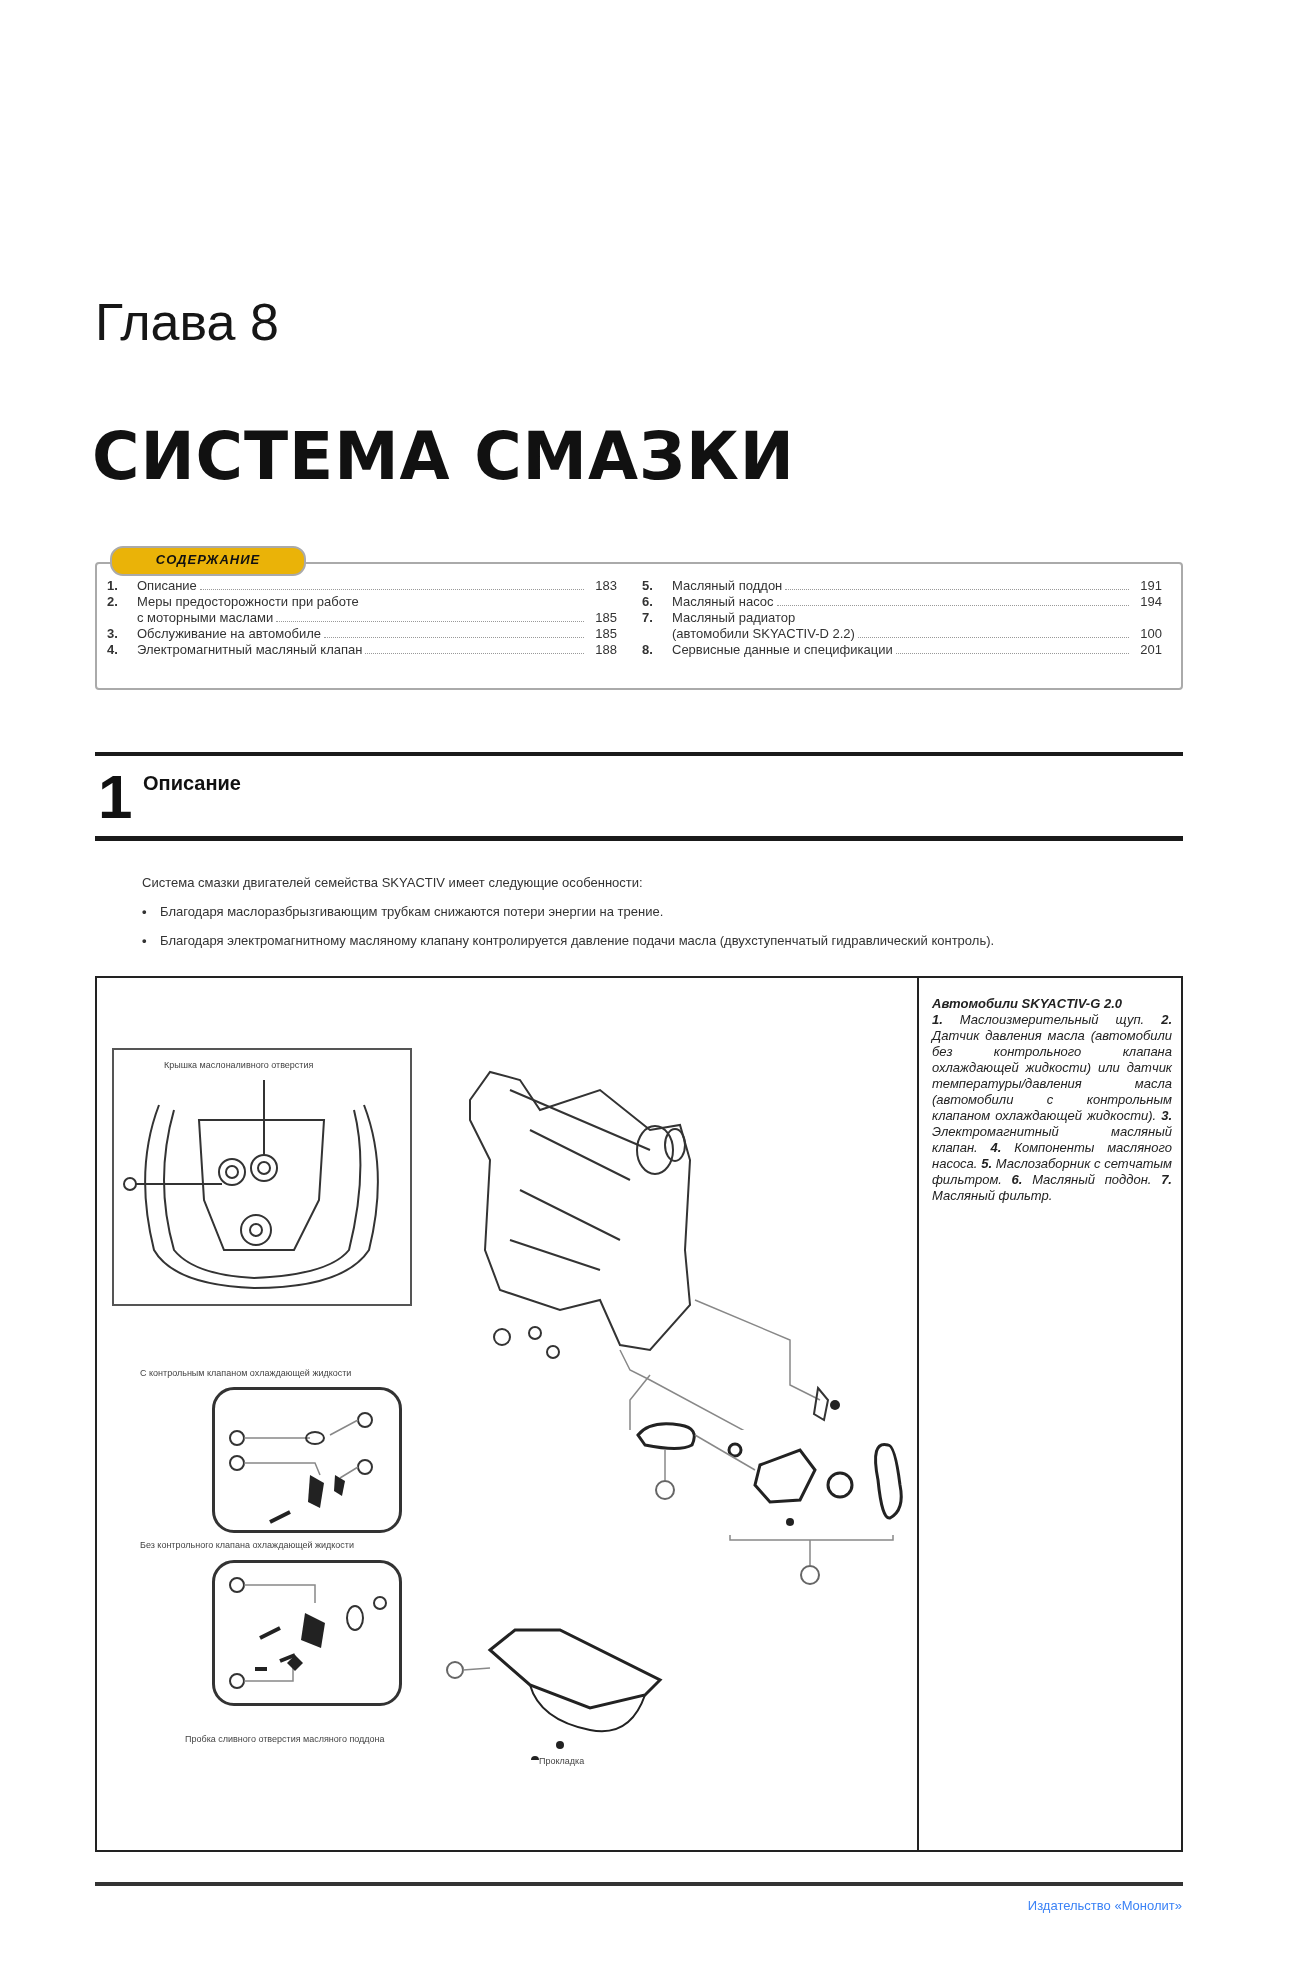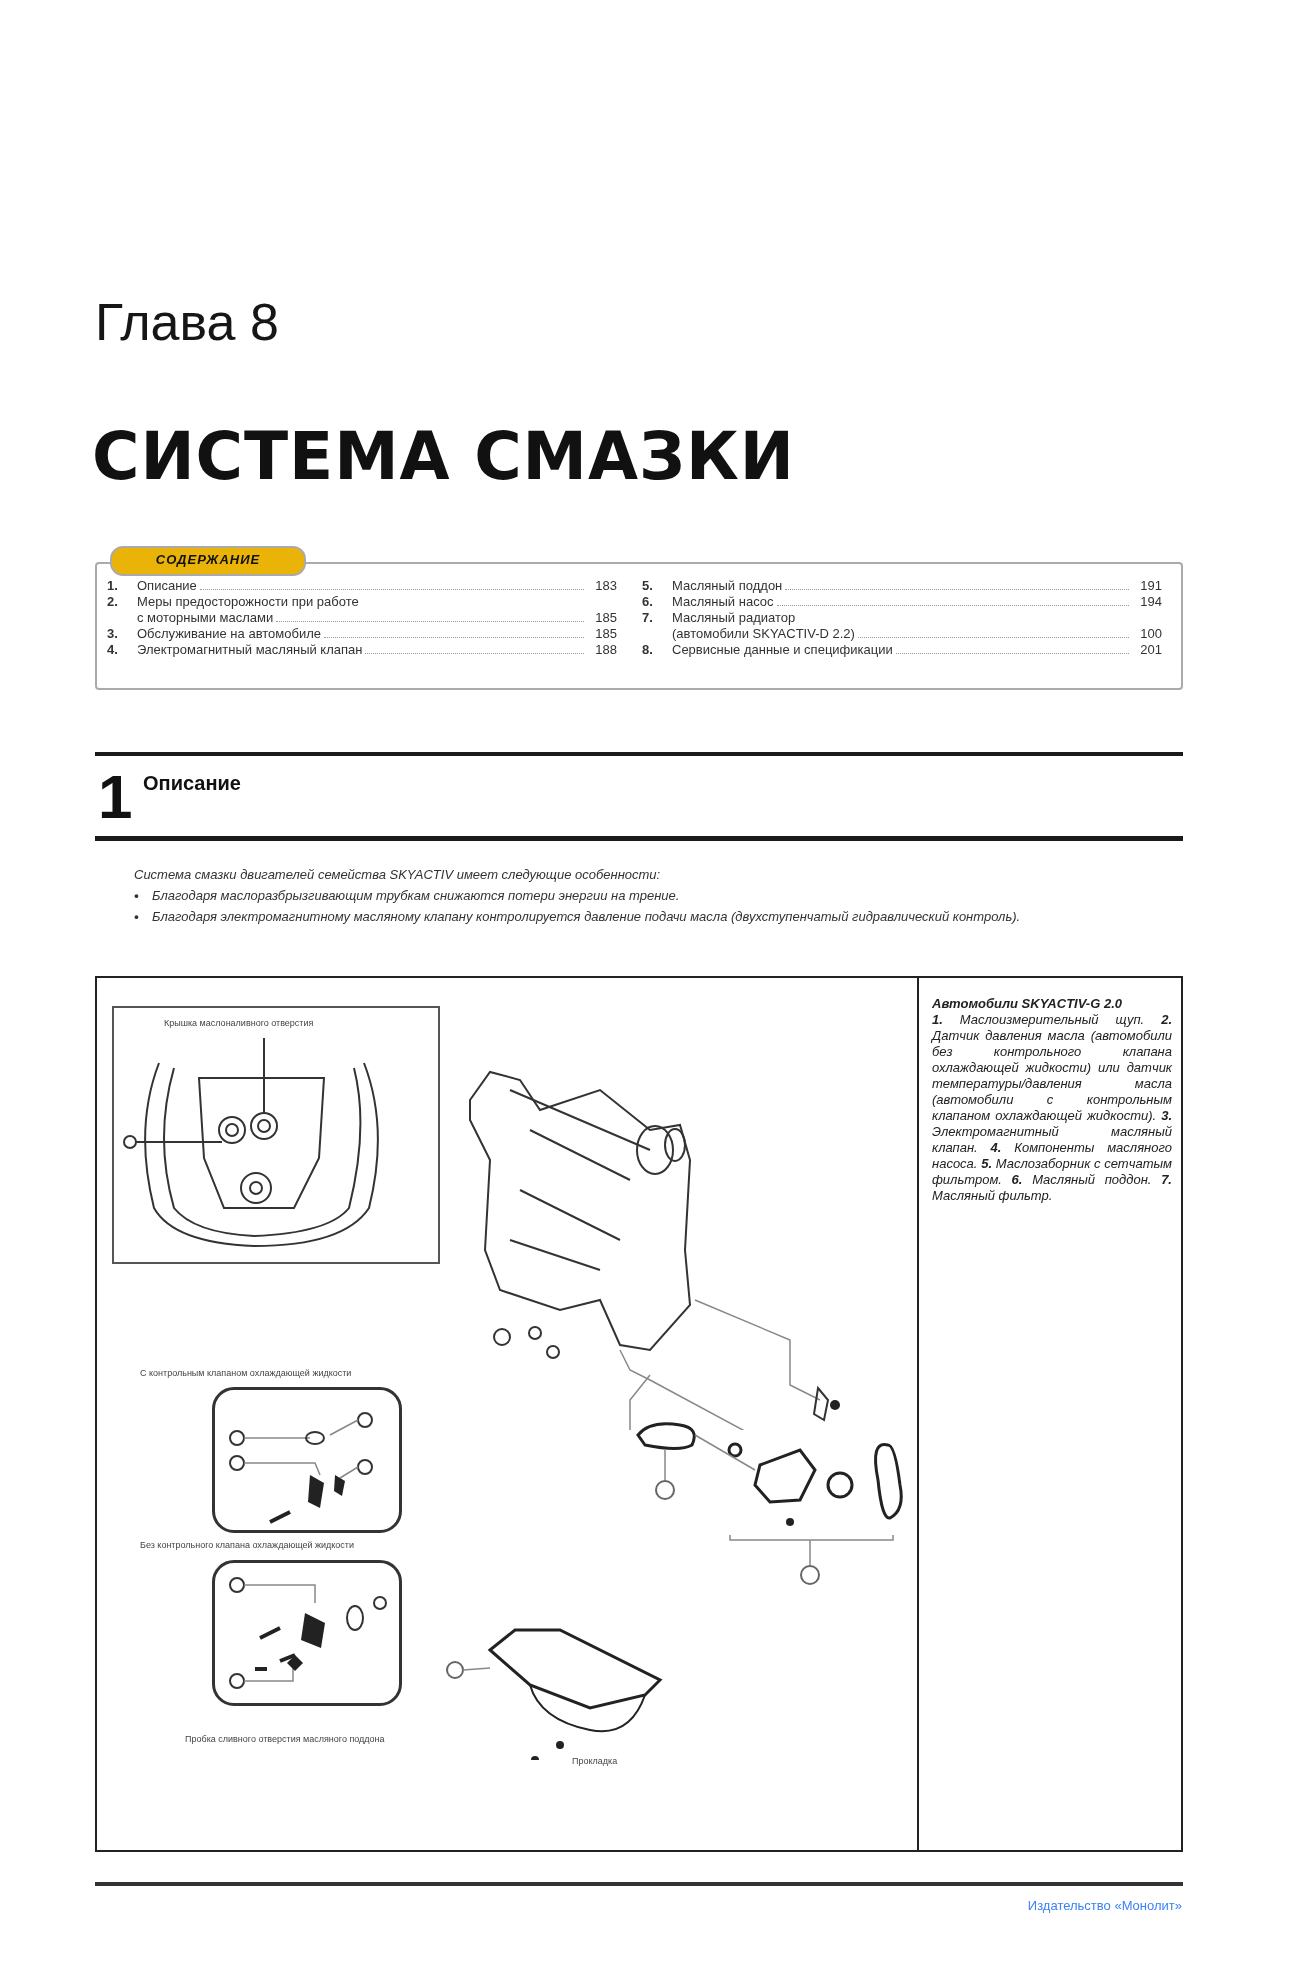--- a/index.html
+++ b/index.html
@@ -15,29 +15,29 @@
   .toc-row{display:flex;align-items:flex-end;}
   .toc-num{width:30px;font-weight:700;flex:none;}
   .toc-label{flex:none;white-space:nowrap;}
   .toc-dots{flex:1;border-bottom:1px dotted #999;margin:0 3px 4px;}
   .toc-page{flex:none;width:30px;text-align:right;}
   .toc-cont{padding-left:30px;}
   .rule{background:#1a1a1a;left:95px;width:1088px;}
   .sec-num{left:98px;top:766px;font-size:62px;font-weight:700;line-height:1;}
   .sec-title{left:143px;top:772px;font-size:20px;font-weight:700;}
   .intro{left:95px;top:862px;width:1088px;font-size:13px;line-height:17px;color:#333;}
-  .intro p{margin:4px;font-style:italic;}
+  .intro p{margin:12px;}
   .intro .lead{padding-left:35px;}
   .intro .bul{padding-left:35px;}
   .intro .bul:before{content:"•";display:inline-block;width:18px;font-weight:700;}
   .fig{left:95px;top:976px;width:1088px;height:876px;border:2px solid #222;box-sizing:border-box;}
   .fig-divider{left:917px;top:976px;width:2px;height:876px;background:#222;}
   .legend{left:932px;top:996px;width:240px;font-size:13px;line-height:16px;font-style:italic;color:#222;text-align:justify;}
   .legend b{}
-  .inset{left:112px;top:1006px;width:328px;height:258px;border:2px solid #555;box-sizing:border-box;}
+  .inset{left:112px;top:1048px;width:300px;height:258px;border:2px solid #555;box-sizing:border-box;}
   .cap{font-size:9px;color:#444;white-space:nowrap;}
   .rbox{border:3px solid #333;border-radius:22px;box-sizing:border-box;}
   .footer-rule{left:95px;top:1882px;width:1088px;height:4px;background:#333;}
   .publisher{right:118px;top:1898px;font-size:13px;color:#3b82f6;}
   svg{position:absolute;}
 </style>
 </head>
 <body>
 
 <div class="abs chapter">Глава 8</div>
@@ -224,16 +224,16 @@
     <path d="M50 60 L75 40 L120 40 L220 90 L205 105 L150 118 L90 95 Z"></path>
     <path d="M90 95 Q100 130 150 140 Q190 148 205 105" stroke-width="2"></path>
   </g>
   <circle cx="15" cy="80" r="8" fill="#fff" stroke="#666" stroke-width="2"></circle>
   <path d="M23 80 L50 78" stroke="#888" stroke-width="1.5"></path>
   <circle cx="95" cy="170" r="4" fill="#222"></circle>
   <circle cx="120" cy="155" r="4" fill="#222"></circle>
   <circle cx="183" cy="178" r="4" fill="#222"></circle>
 </svg>
 <div class="abs cap" style="left:185px;top:1734px;">Пробка сливного отверстия масляного поддона</div>
-<div class="abs cap" style="left:528px;top:1756px;padding-left:44px;">Прокладка</div>
+<div class="abs cap" style="left:495px;top:1756px;padding-left:44px;">Прокладка</div>
 
 <div class="abs footer-rule"></div>
 <div class="abs publisher">Издательство «Монолит»</div>
 
 </body></html>

